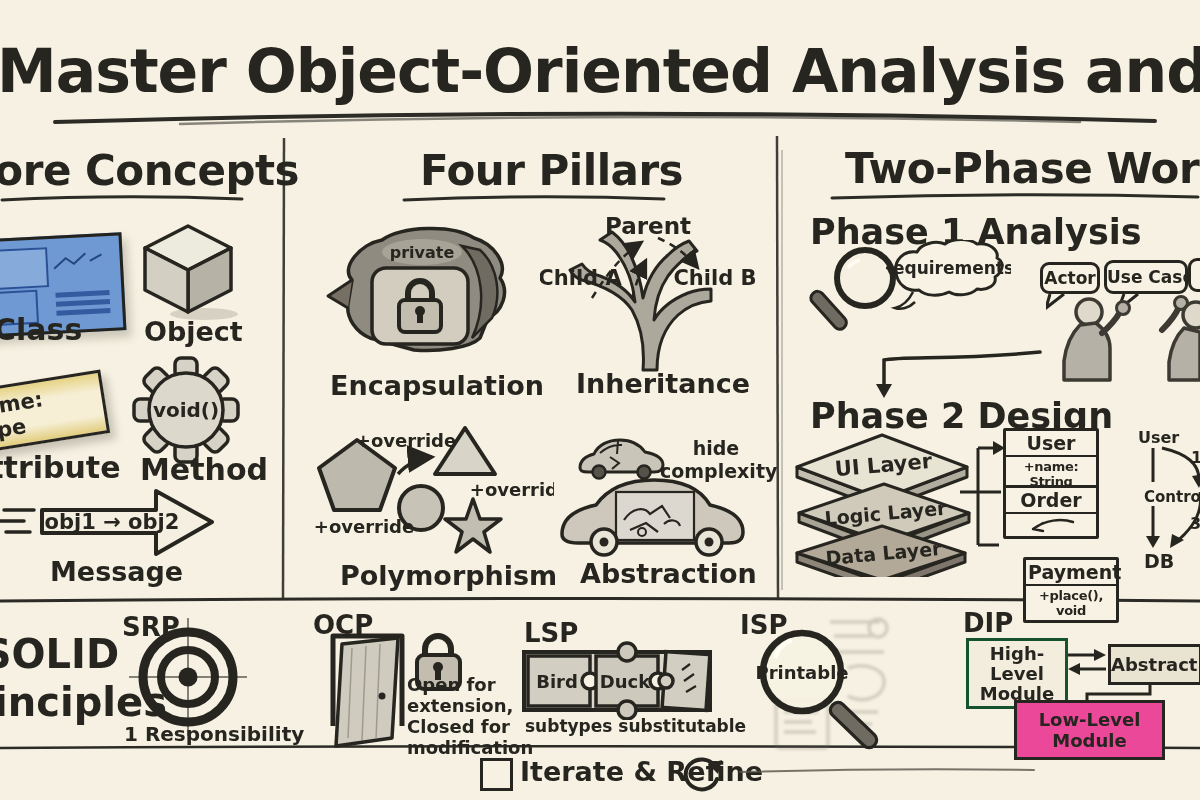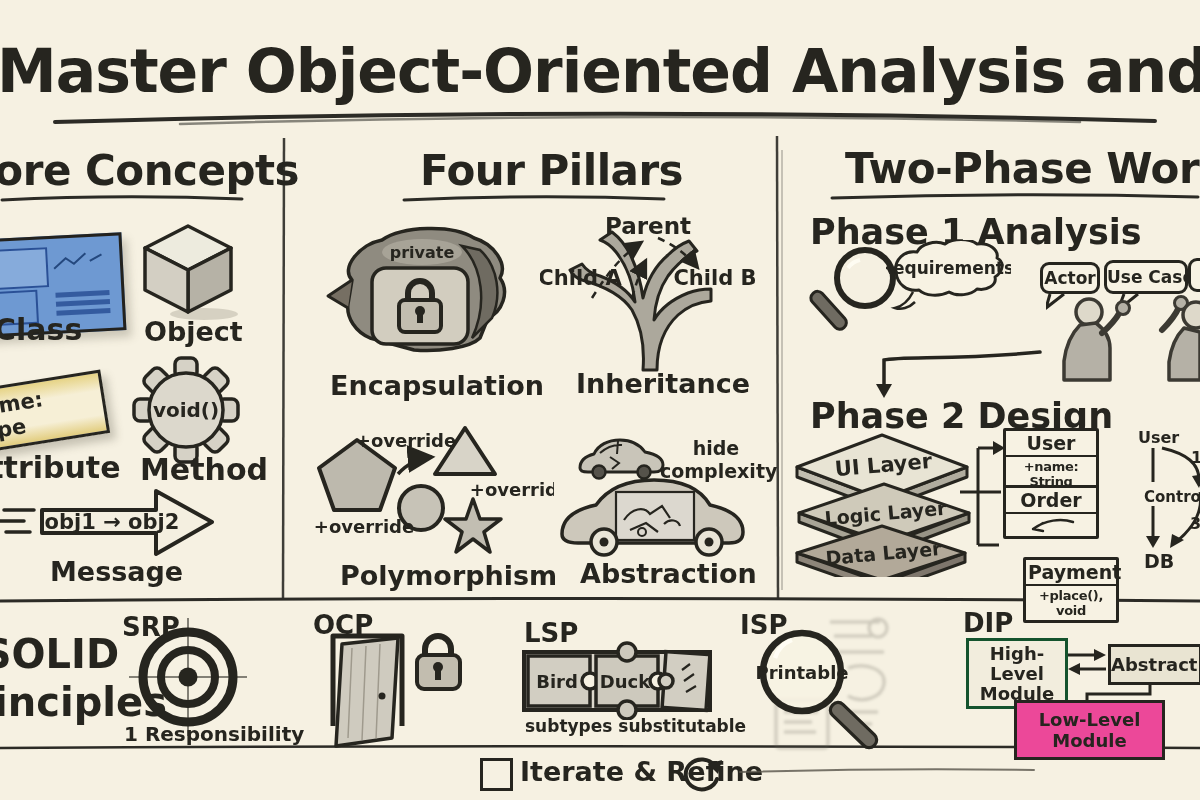--- a/index.html
+++ b/index.html
@@ -307,20 +307,21 @@
     <polygon points="20,18 76,12 70,112 14,120" fill="#cfcbbf" stroke="#26251f" stroke-width="3.5" stroke-linejoin="round"></polygon>
     <path d="M30,22 L26,112 M44,20 L40,114 M58,18 L54,113" stroke="#8b8679" stroke-width="1.5" opacity=".7"></path>
     <circle cx="60" cy="70" r="3.5" fill="#26251f"></circle>
     <g>
       <path d="M103,30 v-7 a13,13 0 0 1 26,0 v7" fill="none" stroke="#26251f" stroke-width="6"></path>
       <rect x="95" y="29" width="43" height="34" rx="7" fill="#c2bdaf" stroke="#26251f" stroke-width="4"></rect>
       <circle cx="116" cy="41" r="5" fill="#26251f"></circle>
       <rect x="113" y="42" width="6" height="12" fill="#26251f"></rect>
     </g>
   </svg>
+  <div class="abs hd cap" style="left:407px;top:675px;width:122px;">Open for extension, Closed for modification</div>
 
   <div class="abs hd abbr" style="left:524px;top:618px;">LSP</div>
   <svg class="abs" style="left:520px;top:640px;" width="200" height="80">
     <rect x="4" y="12" width="186" height="58" fill="#dcd8cc" stroke="#26251f" stroke-width="4"></rect>
     <g stroke="#26251f" stroke-width="3.5">
       <rect x="8" y="16" width="62" height="50" fill="#d2cec2"></rect>
       <circle cx="70" cy="41" r="8" fill="#f6f1e2"></circle>
       <rect x="76" y="16" width="62" height="50" fill="#cdc9bd"></rect>
       <circle cx="107" cy="12" r="9" fill="#cdc9bd"></circle>
       <circle cx="107" cy="70" r="9" fill="#cdc9bd"></circle>

